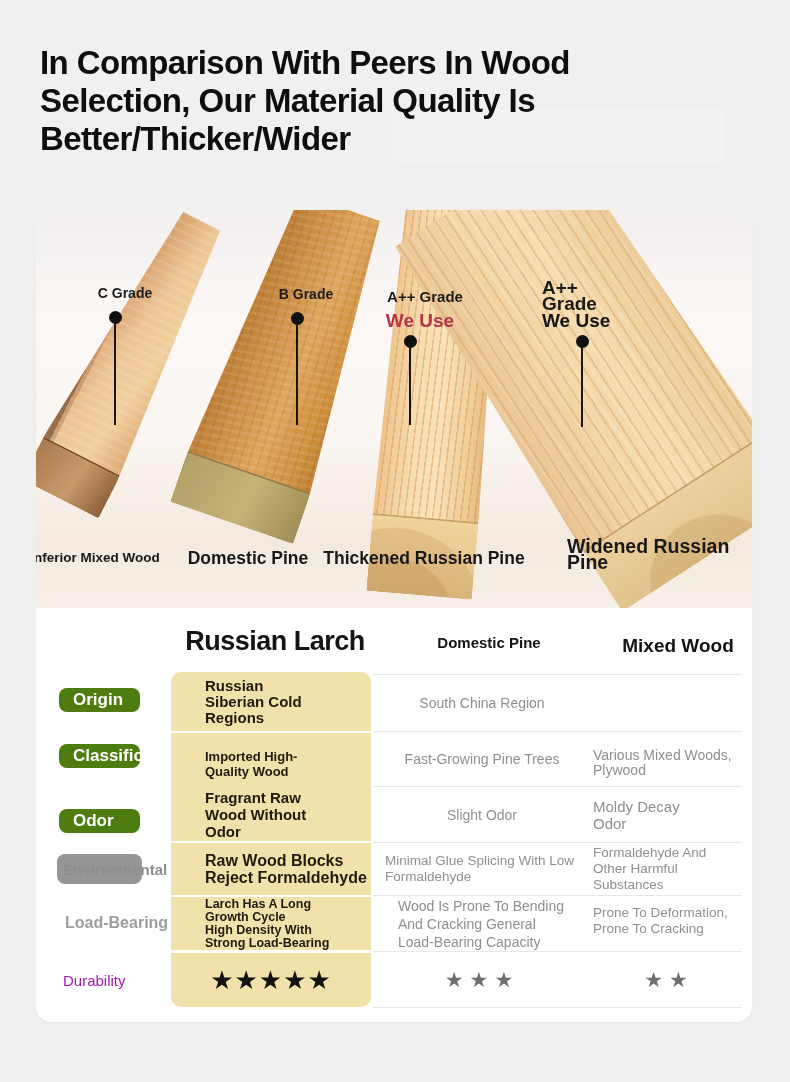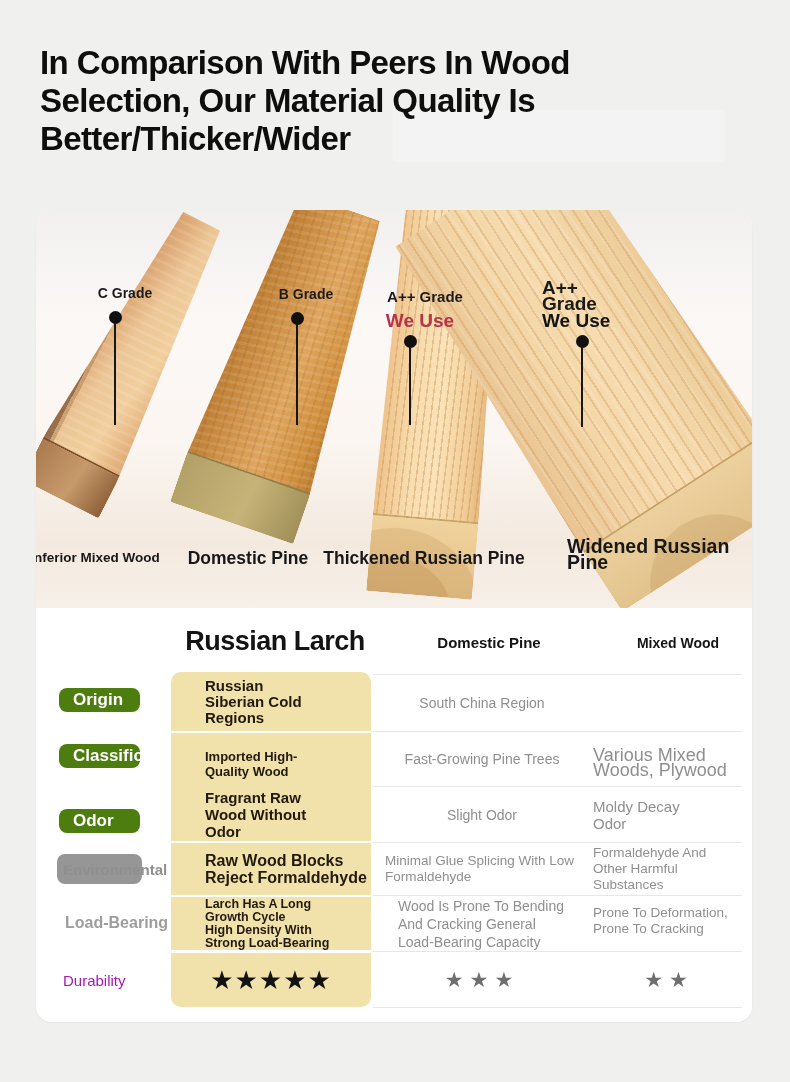--- a/index.html
+++ b/index.html
@@ -97,21 +97,21 @@
   .p1{left:59px;top:340px;transform:translateX(-50%);font-size:13.5px;}
   .p2{left:212px;top:338px;transform:translateX(-50%);font-size:17.5px;}
   .p3{left:388px;top:338px;transform:translateX(-50%);font-size:17.5px;}
   .p4{left:531px;top:328px;width:170px;font-size:19.5px;line-height:16px;white-space:normal;}
 
   
   .table{position:absolute;left:0;top:398px;width:716px;height:414px;background:#ffffff;}
   .hdr{font-weight:700;color:#141414;transform:translateX(-50%);white-space:nowrap;}
   .hdr-larch{left:239px;top:18px;font-size:27px;letter-spacing:-0.5px;}
   .hdr-pine{left:453px;top:26px;font-size:15px;}
-  .hdr-mixed{left:642px;top:27px;font-size:14px;}
+  .hdr-mixed{left:642px;top:27px;font-size:19px;}
 
   .sep{left:337px;width:369px;height:1px;background:#e7e7e7;}
 
   .pill{left:23px;width:81px;height:24px;border-radius:8px;background:#4d7c0f;
         display:flex;align-items:center;padding-left:14px;box-sizing:border-box;
         font-size:17px;font-weight:700;color:#ffffff;white-space:nowrap;overflow:visible;}
   .pill-gray{left:21px;width:85px;height:30px;border-radius:8px;background:#969696;}
   .rowlabel-gray{font-weight:700;color:#8f8f8f;white-space:nowrap;}
 
   .beige{left:135px;width:200px;background:#f1e2ac;display:flex;flex-direction:column;
@@ -207,21 +207,21 @@
 
     <div class="abs pill" style="top:136px;">
       <span>Classification</span>
     </div>
     <div class="abs beige" style="top:125px;height:61px;font-size:13px;line-height:15px;">
       <span style="width:132px;">Imported High-Quality Wood</span>
     </div>
     <div class="abs cell3" style="top:125px;height:52px;font-size:14px;white-space:nowrap;">
       <span>Fast-Growing Pine Trees</span>
     </div>
-    <div class="abs cell4" style="top:125px;height:59px;font-size:18px;line-height:15px;">
+    <div class="abs cell4" style="top:125px;height:59px;font-size:14px;line-height:15px;">
       <span style="width:140px;">Various Mixed Woods, Plywood</span>
     </div>
 
     <div class="abs pill" style="top:201px;">
       <span>Odor</span>
     </div>
     <div class="abs beige" style="top:180px;height:53px;font-size:15px;line-height:17px;">
       <span style="width:138px;">Fragrant Raw Wood Without Odor</span>
     </div>
     <div class="abs cell3" style="top:180px;height:53px;font-size:14px;">

